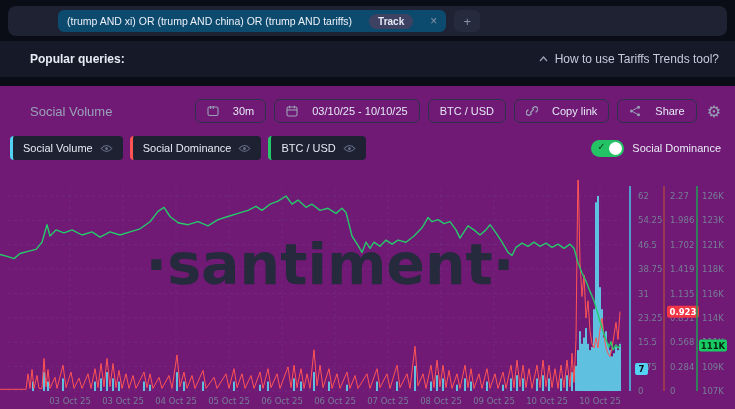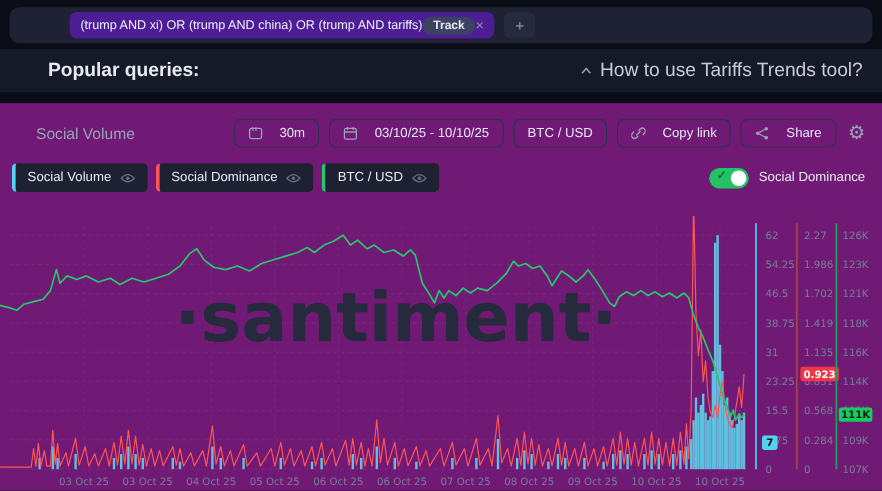--- a/index.html
+++ b/index.html
@@ -5,29 +5,29 @@
   * { box-sizing: border-box; }
   html,body { margin:0; padding:0; }
   body {
     width:735px; height:409px; overflow:hidden; position:relative;
     background:#0b0d16; color:#e8ebf5;
     font-family:"Liberation Sans","DejaVu Sans",sans-serif;
   }
   
   .searchbar { position:absolute; top:6px; left:8px; right:8px; height:30px;
     background:#1e2233; border-radius:8px; display:flex; align-items:center; padding:0 6px; }
-  .query-chip { margin-left:44px; background:#4c1d95; border-radius:6px; height:22px;
-    display:flex; align-items:center; gap:0; padding:0 9px; font-size:10.5px; color:#eef1f8; cursor:pointer; }
+  .query-chip { margin-left:44px; background:#0c4a6e; border-radius:6px; height:22px;
+    display:flex; align-items:center; gap:17px; padding:0 9px; font-size:10.5px; color:#eef1f8; cursor:pointer; }
   .track-pill { background:#3d4263; border-radius:10px; padding:2px 9px; font-size:10px; font-weight:bold; color:#e6e9f5; cursor:pointer; }
   .close-x { color:#8b91a8; font-size:12px; line-height:1; cursor:pointer; }
   .add-btn { margin-left:8px; width:26px; height:22px; background:#262a3d; border-radius:6px;
     color:#8b91a8; display:flex; align-items:center; justify-content:center; font-size:13px; cursor:pointer; }
   
   .popular { position:absolute; top:41px; left:0; right:0; height:36px; background:#161927;
-    display:flex; align-items:center; padding:0 16px 0 40px; font-size:16px; }
+    display:flex; align-items:center; padding:0 16px 0 30px; font-size:12px; }
   .popular .lbl { font-weight:bold; color:#e8ebf5; margin-right:7px; }
   .popular .items { color:#c6cbdd; cursor:pointer; }
   .popular .help { margin-left:auto; color:#c6cbdd; display:flex; align-items:center; gap:7px; cursor:pointer; }
   
   .mainpanel { position:absolute; top:86px; left:0; right:0; bottom:0; background:#701a75; }
   .toolbar { display:flex; align-items:center; padding:13px 14px 0 30px; }
   .panel-title { font-size:13px; color:#99a1b7; }
   .btns { margin-left:auto; display:flex; align-items:center; gap:8px; }
   .btn { display:flex; align-items:center; gap:14px; border:1px solid #2d3248; border-radius:6px;
     padding:5px 11px; font-size:11px; color:#e4e8f4; background:transparent; cursor:pointer; }

